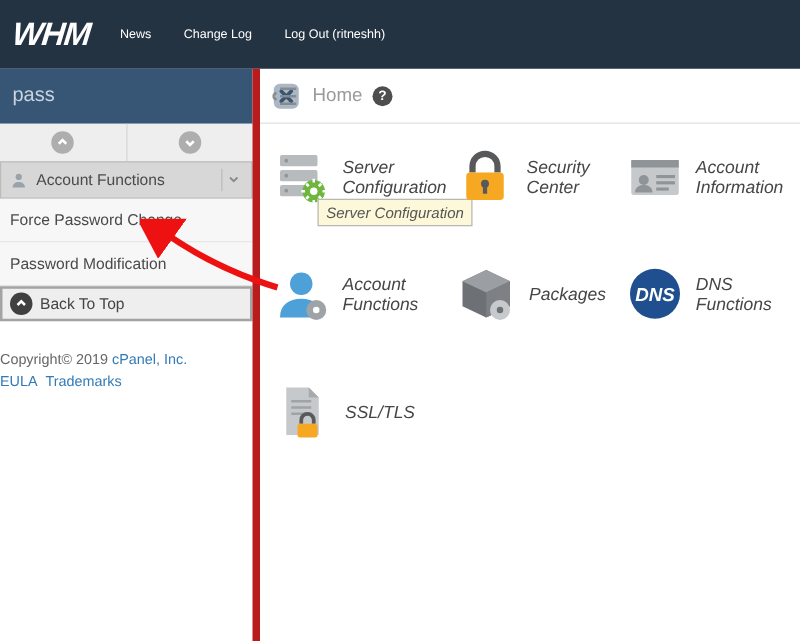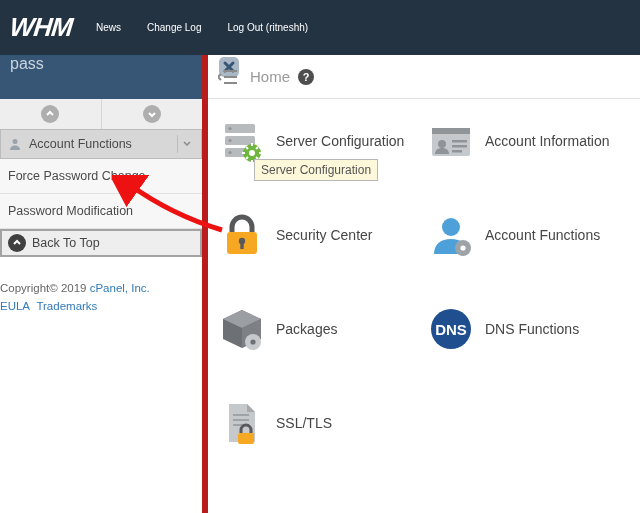--- a/index.html
+++ b/index.html
@@ -3,42 +3,42 @@
   <meta charset="utf-8">
   <style>
     * { margin:0; padding:0; box-sizing:border-box; font-family:"Segoe UI",Arial,sans-serif; }
     body { width:640px; height:513px; overflow:hidden; background:#fff; position:relative; }
     
     .topnav { position:absolute; top:0; left:0; right:0; height:55px; background:#243342; display:flex; align-items:center; padding:0 14px 0 10px; color:#fff; }
     .logo { font-family:Arial,sans-serif; font-weight:700; font-style:italic; font-size:26px; letter-spacing:-1px; color:#fff; margin-right:24px; transform:skewX(-6deg); }
     .nav-item { font-size:10px; color:#fff; margin-right:26px; cursor:pointer; }
     
     .sidebar { position:absolute; top:55px; left:0; width:202px; height:458px; display:flex; flex-direction:column; }
-    .searchbar { background:#375575; height:44px; display:flex; align-items:flex-start; padding:0 7px 0 10px; }
+    .searchbar { background:#375575; height:44px; display:flex; align-items:center; padding:0 7px 0 10px; }
     .searchbar input { flex:1; border:none; background:transparent; font-size:16px; color:#c9d4df; outline:none; }
     .searchbar input::placeholder { color:#b0c0d0; }
     .clear-btn { display:flex; align-items:center; justify-content:center; cursor:pointer; }
     .arrows-row { background:#eeeeee; height:30px; display:flex; }
     .arrow-cell { flex:1; display:flex; align-items:center; justify-content:center; border-right:1px solid #d6d6d6; }
     .arrow-cell:last-child { border-right:none; }
     .arrow-circle { width:18px; height:18px; border-radius:50%; background:#aeaeae; display:flex; align-items:center; justify-content:center; }
     .section-hdr { height:30px; background:#d7d7d7; border:1px solid #bcbcbc; display:flex; align-items:center; padding:0 6px; font-size:12.5px; color:#4a4a4a; }
     .section-hdr .ico { width:16px; display:flex; align-items:center; justify-content:center; margin-right:6px; }
     .section-hdr .chev { margin-left:auto; width:18px; height:18px; border-left:1px solid #bcbcbc; display:flex; align-items:center; justify-content:center; font-size:10px; color:#7a7a7a; }
     .sidebar-link { height:28px; display:flex; align-items:center; padding:17px 8px; font-size:12.5px; color:#4a4a4a; background:#f7f7f7; border-bottom:1px solid #e2e2e2; cursor:pointer; }
     .back-top { height:28px; background:#eeeeee; border:2px solid #a3a3a3; display:flex; align-items:center; padding:0 6px; font-size:12.5px; color:#444; cursor:pointer; }
     .back-top .ico { width:18px; height:18px; border-radius:50%; background:#404040; display:flex; align-items:center; justify-content:center; margin-right:6px; }
     .footer { margin-top:22px; text-align:left; font-size:11.5px; color:#666; line-height:1.6; }
     .footer a { color:#337ab7; text-decoration:none; }
     
     .content { position:absolute; top:55px; left:202px; right:0; height:458px; border-left:6px solid #b91c1c; }
     .bc-bar { height:44px; border-bottom:1px solid #e1e1e1; display:flex; align-items:center; padding:0 10px; color:#9a9a9a; font-size:15px; }
     .bc-bar .ico { margin-right:12px; display:flex; align-items:center; }
     .bc-bar .help { margin-left:8px; width:16px; height:16px; border-radius:50%; background:#4e4e4e; color:#fff; font-size:11px; font-weight:700; display:flex; align-items:center; justify-content:center; }
-    .grid { padding:18px 10px 10px 10px; display:grid; grid-template-columns:1fr 1fr; row-gap:46px; column-gap:6px; }
+    .grid { padding:18px 10px 10px 10px; display:grid; grid-template-columns:1fr 1fr 1fr; row-gap:46px; column-gap:6px;font-style:italic; }
     .card { display:flex; align-items:center; cursor:pointer; position:relative; }
     .card .ic { width:48px; height:48px; display:flex; align-items:center; justify-content:center; margin-right:10px; }
     .card .lbl { font-size:14px; color:#464646; }
     .tooltip { position:absolute; top:42px; left:36px; background:#fdf8d9; border:1px solid #b8b8b8; font-size:12px; padding:3px 6px; color:#555; white-space:nowrap; }
     
     .red-arrow { position:absolute; top:175px; left:112px; pointer-events:none; }
   </style>
 </head>
 <body>
 
@@ -142,42 +142,42 @@
             </g>
         </svg>
       </span>
       <span class="lbl">Server Configuration</span>
       <div class="tooltip">Server Configuration</div>
     </div>
 
     <div class="card">
       <span class="ic">
         <svg width="46" height="46" viewBox="0 0 46 46">
+          <path d="M13 20v-5a10 10 0 0 1 20 0v5" fill="none" stroke="#58595b" stroke-width="5"></path>
+          <rect x="8" y="20" width="30" height="22" rx="3" fill="#f7a823"></rect>
+          <circle cx="23" cy="29" r="3.2" fill="#58595b"></circle>
+          <rect x="21.3" y="29" width="3.4" height="8" fill="#58595b"></rect>
+        </svg>
+      </span>
+      <span class="lbl">Security Center</span>
+    </div>
+
+    <div class="card">
+      <span class="ic">
+        <svg width="46" height="46" viewBox="0 0 46 46">
           <rect x="4" y="10" width="38" height="28" rx="2" fill="#c6c9cc"></rect>
           <rect x="4" y="10" width="38" height="6" fill="#8f9498"></rect>
           <circle cx="14" cy="26" r="4" fill="#8f9498"></circle>
           <path d="M7 36c0-4 3-6 7-6s7 2 7 6" fill="#8f9498"></path>
           <rect x="24" y="22" width="15" height="2.5" fill="#8f9498"></rect>
           <rect x="24" y="27" width="15" height="2.5" fill="#8f9498"></rect>
           <rect x="24" y="32" width="10" height="2.5" fill="#8f9498"></rect>
         </svg>
       </span>
       <span class="lbl">Account Information</span>
-    </div>
-
-    <div class="card">
-      <span class="ic">
-        <svg width="46" height="46" viewBox="0 0 46 46">
-          <path d="M13 20v-5a10 10 0 0 1 20 0v5" fill="none" stroke="#58595b" stroke-width="5"></path>
-          <rect x="8" y="20" width="30" height="22" rx="3" fill="#f7a823"></rect>
-          <circle cx="23" cy="29" r="3.2" fill="#58595b"></circle>
-          <rect x="21.3" y="29" width="3.4" height="8" fill="#58595b"></rect>
-        </svg>
-      </span>
-      <span class="lbl">Security Center</span>
     </div>
 
     <div class="card">
       <span class="ic">
         <svg width="46" height="46" viewBox="0 0 46 46">
           <circle cx="23" cy="15" r="9" fill="#4ea0d9"></circle>
           <path d="M6 42c0-10 7-15 17-15s17 5 17 15" fill="#4ea0d9"></path>
           <circle cx="35" cy="36" r="8" fill="#9ea3a7"></circle>
           <circle cx="35" cy="36" r="2.6" fill="#fff"></circle>
         </svg>

